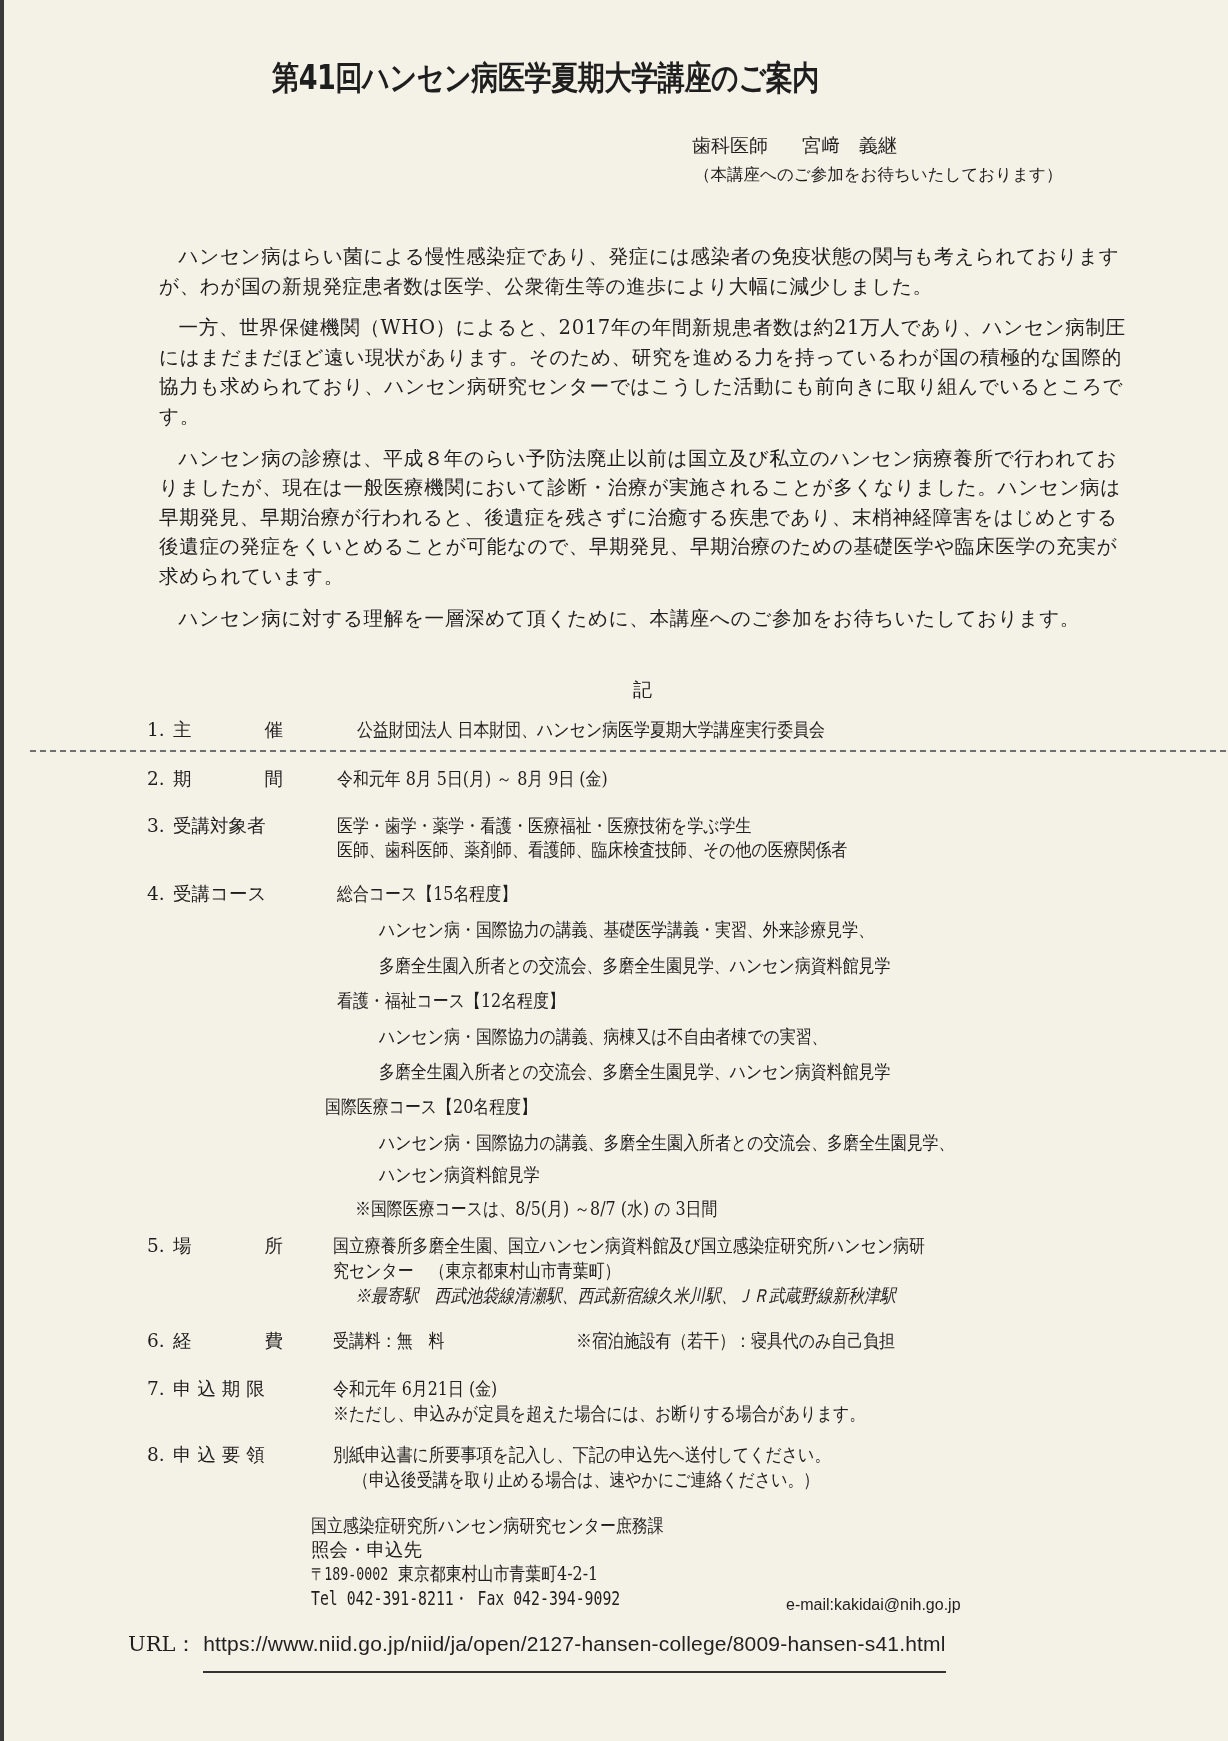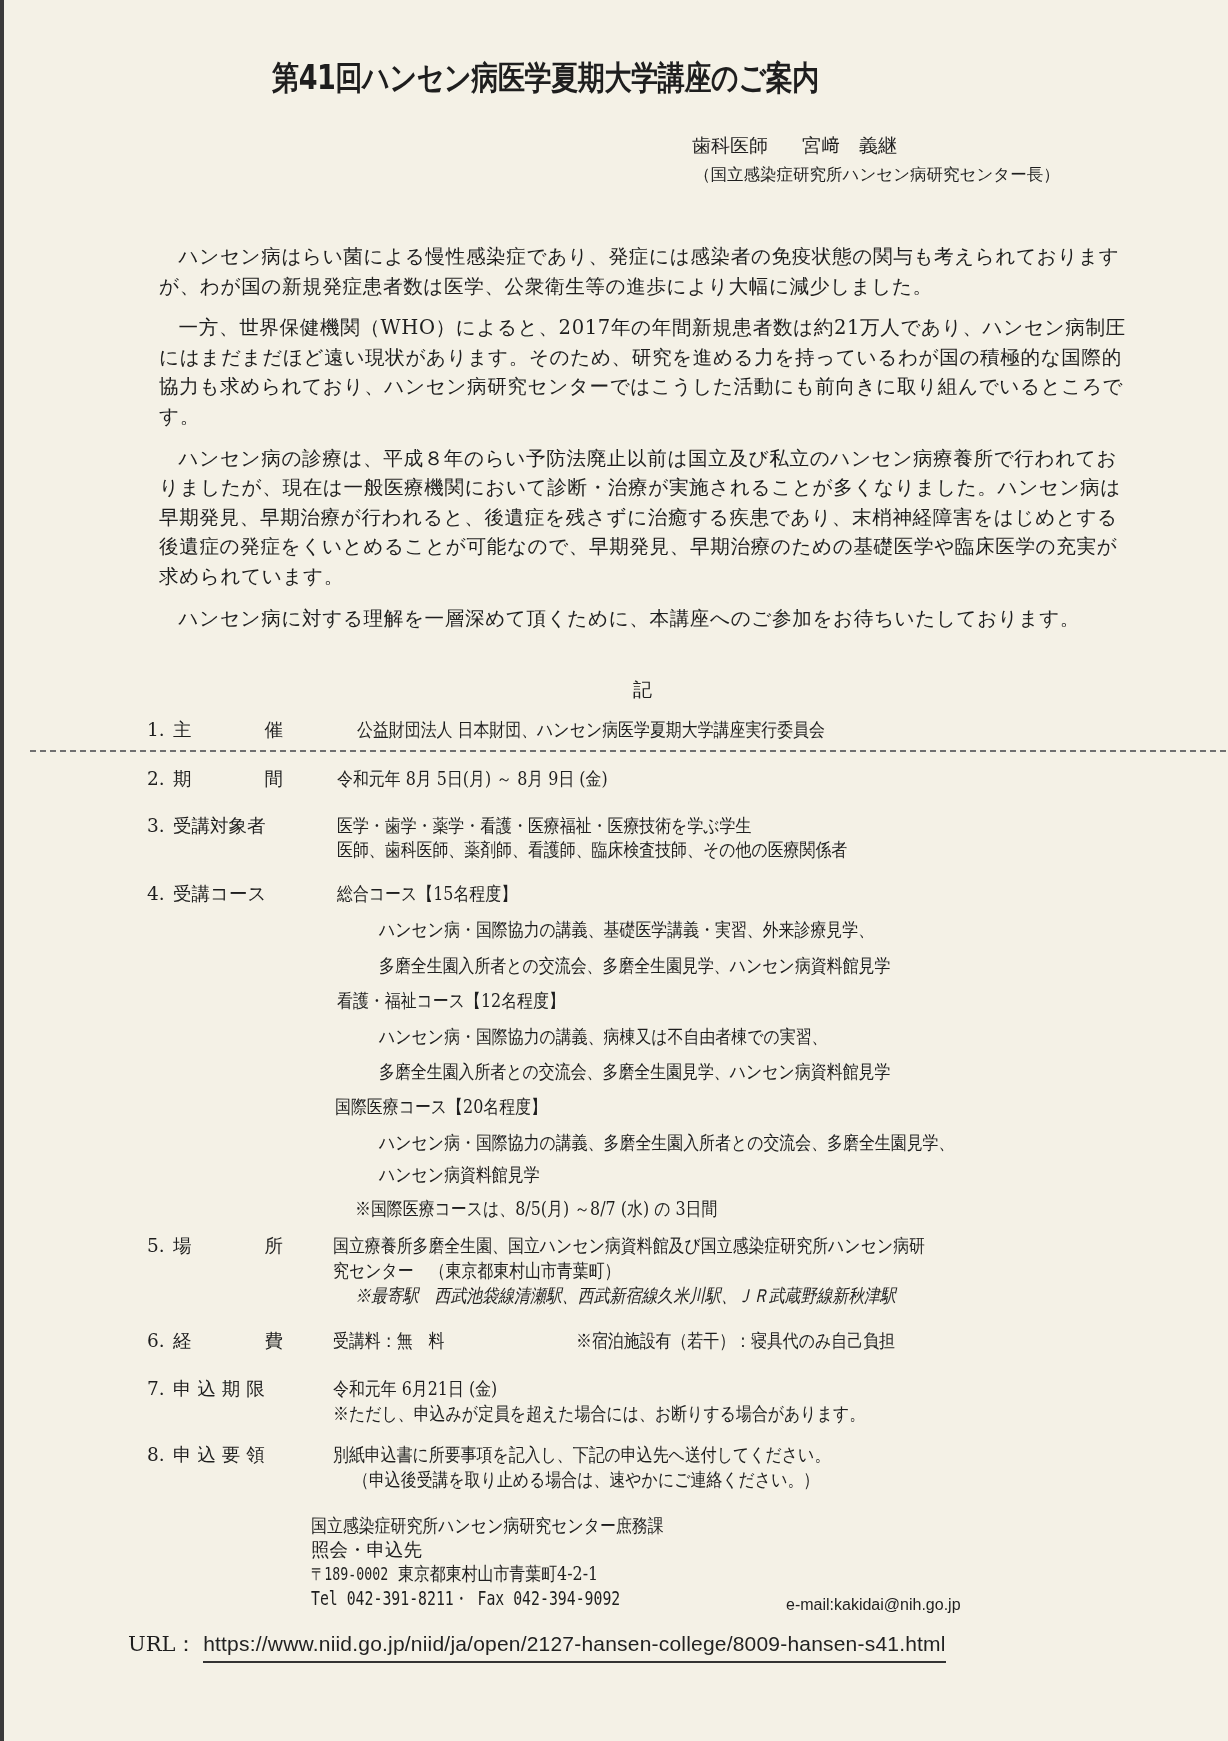--- a/index.html
+++ b/index.html
@@ -46,34 +46,34 @@
 
   .contact { position: absolute; left: 311px; top: 1514px; font-size: 18.5px; line-height: 24px; }
   .contact div { white-space: nowrap; }
   .mono-ish { font-family: "DejaVu Sans Mono", "Liberation Mono", monospace; font-size: 17px; transform: scaleX(0.78); transform-origin: left center; display: inline-block; }
   .email { position: absolute; left: 786px; top: 1596px; font-size: 16px; font-family: "Liberation Sans", sans-serif; white-space: nowrap; }
 
   .url-row { position: absolute; left: 128px; top: 1630px; font-size: 21px; white-space: nowrap; }
   .url-label { font-family: "DejaVu Serif", serif; }
   .url-link {
     font-family: "Liberation Sans", sans-serif; color: #222; text-decoration: none;
-    border-bottom: 2px solid #333; padding-bottom: 6px; letter-spacing: 0.2px;
+    border-bottom: 2px solid #333; padding-bottom: 16px; letter-spacing: 0.2px;
   }
 </style>
 </head>
 <body>
 
 <div class="edge-left"></div>
 <div class="paper"></div>
 
 <div class="abs title">第41回ハンセン病医学夏期大学講座のご案内</div>
 <div class="abs chair">
   <span>歯科医師</span><span class="gap"></span><span>宮﨑　義継</span>
 </div>
-<div class="abs affil">（国立感染症研究所ハンセン病研究センター長）</div>
+<div class="abs affil">（本講座へのご参加をお待ちいたしております）</div>
 
 <div class="body-text">
   <p>ハンセン病はらい菌による慢性感染症であり、発症には感染者の免疫状態の関与も考えられておりますが、わが国の新規発症患者数は医学、公衆衛生等の進歩により大幅に減少しました。</p>
   <p>一方、世界保健機関（WHO）によると、2017年の年間新規患者数は約21万人であり、ハンセン病制圧にはまだまだほど遠い現状があります。そのため、研究を進める力を持っているわが国の積極的な国際的協力も求められており、ハンセン病研究センターではこうした活動にも前向きに取り組んでいるところです。</p>
   <p>ハンセン病の診療は、平成８年のらい予防法廃止以前は国立及び私立のハンセン病療養所で行われておりましたが、現在は一般医療機関において診断・治療が実施されることが多くなりました。ハンセン病は早期発見、早期治療が行われると、後遺症を残さずに治癒する疾患であり、末梢神経障害をはじめとする後遺症の発症をくいとめることが可能なので、早期発見、早期治療のための基礎医学や臨床医学の充実が求められています。</p>
   <p>ハンセン病に対する理解を一層深めて頂くために、本講座へのご参加をお待ちいたしております。</p>
 </div>
 
 <div class="abs ki">記</div>
 
@@ -111,21 +111,21 @@
 
 <div class="item" style="top:882px;">
   <span class="num">4.</span>
   <span class="lbl">受講コース</span>
   <div class="course-line" style="left:190px; top:0;"><span class="condensed">総合コース【15名程度】</span></div>
   <div class="course-line" style="left:232px; top:36px;"><span class="condensed">ハンセン病・国際協力の講義、基礎医学講義・実習、外来診療見学、</span></div>
   <div class="course-line" style="left:232px; top:72px;"><span class="condensed">多磨全生園入所者との交流会、多磨全生園見学、ハンセン病資料館見学</span></div>
   <div class="course-line" style="left:190px; top:107px;"><span class="condensed">看護・福祉コース【12名程度】</span></div>
   <div class="course-line" style="left:232px; top:143px;"><span class="condensed">ハンセン病・国際協力の講義、病棟又は不自由者棟での実習、</span></div>
   <div class="course-line" style="left:232px; top:178px;"><span class="condensed">多磨全生園入所者との交流会、多磨全生園見学、ハンセン病資料館見学</span></div>
-  <div class="course-line" style="left:188px; top:213px;text-align:center;"><span class="condensed">国際医療コース【20名程度】</span></div>
+  <div class="course-line" style="left:178px; top:213px;text-align:center;"><span class="condensed">国際医療コース【20名程度】</span></div>
   <div class="course-line" style="left:232px; top:249px;"><span class="condensed">ハンセン病・国際協力の講義、多磨全生園入所者との交流会、多磨全生園見学、</span></div>
   <div class="course-line" style="left:232px; top:281px;"><span class="condensed">ハンセン病資料館見学</span></div>
   <div class="course-line" style="left:208px; top:315px;"><span class="condensed">※国際医療コースは、8/5(月) ～8/7 (水) の 3日間</span></div>
 </div>
 
 <div class="item" style="top:1234px;">
   <span class="num">5.</span>
   <span class="lbl">
       <span class="lbl-spread">
         <span>場</span>

